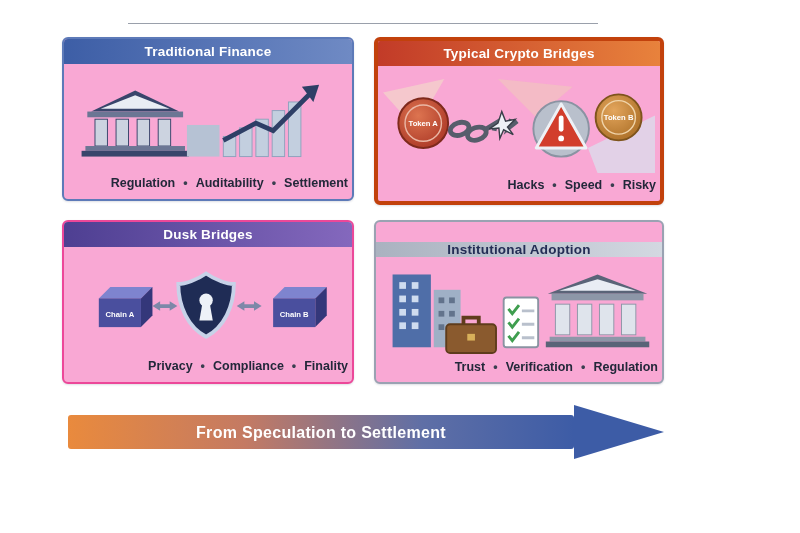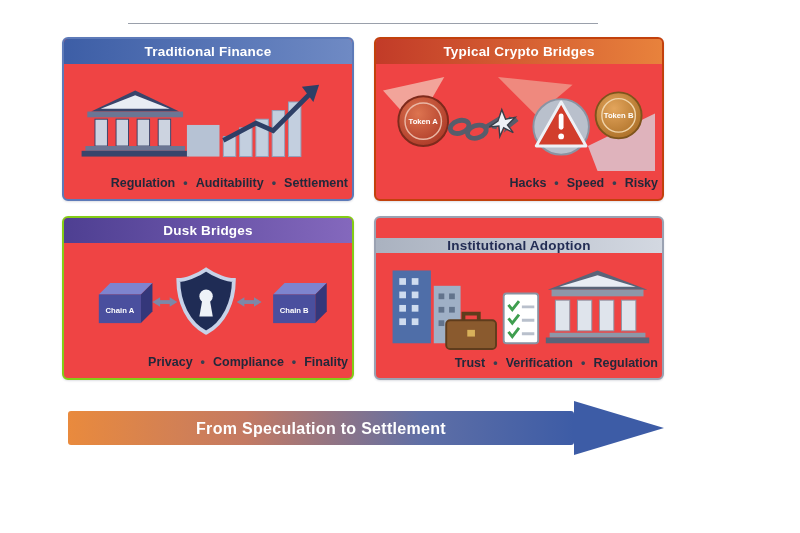--- a/index.html
+++ b/index.html
@@ -2,24 +2,24 @@
 <html><head>
 <meta charset="utf-8">
 <style>
   html,body{margin:0;padding:0;background:#ffffff;}
   body{width:800px;height:533px;overflow:hidden;font-family:"Liberation Sans",sans-serif;}
   .content{margin-left:62px;width:602px;}
   .header-block{padding-top:14px;text-align:center;}
   .main-title{font-size:21px;font-weight:bold;color:#1d2752;letter-spacing:.2px;margin:0;}
   .title-underline{width:470px;height:1px;background:#9aa0ab;margin:9px auto 0;}
   .grid{display:grid;grid-template-columns:292px 290px;column-gap:20px;row-gap:15px;margin-top:13px;}
-  .card{border-radius:6px;overflow:hidden;background:#ef4444;display:flex;flex-direction:column;height:160px;box-shadow:0 1px 2px rgba(40,50,80,.15);}
+  .card{border-radius:6px;overflow:hidden;background:#f9a8d4;display:flex;flex-direction:column;height:160px;box-shadow:0 1px 2px rgba(40,50,80,.15);}
   .card-tf{border:2px solid #5d7ab8;}
-  .card-cb{border:2px solid #c2410c;}
-  .card-db{border:2px solid #84cc16;}
+  .card-cb{border:4px solid #c2410c;}
+  .card-db{border:2px solid #ec4899;}
   .card-ia{border:2px solid #9aa2b2;}
   .card-header{height:25px;display:flex;align-items:center;justify-content:center;font-size:13.5px;font-weight:bold;color:#ffffff;letter-spacing:.2px;}
   .card-tf .card-header{background:linear-gradient(90deg,#3d5ea6,#6f8ac4);}
   .card-cb .card-header{background:linear-gradient(90deg,#c23b28,#e8823c);}
   .card-db .card-header{background:linear-gradient(90deg,#4e3f92,#8468bd);}
   .card-ia .card-header{background:linear-gradient(90deg,#aab2c0,#d3d8e1);color:#232d55;margin-top:20px;}
   .card-body{flex:1;display:flex;align-items:flex-end;justify-content:center;padding:2px 2px 0;}
   .card-body svg{display:block;}
   .caption{text-align:right;font-size:12.5px;font-weight:bold;color:#23283a;padding:3px 4px 9px;margin-left:20px;}
   .cap-item{white-space:nowrap;}

